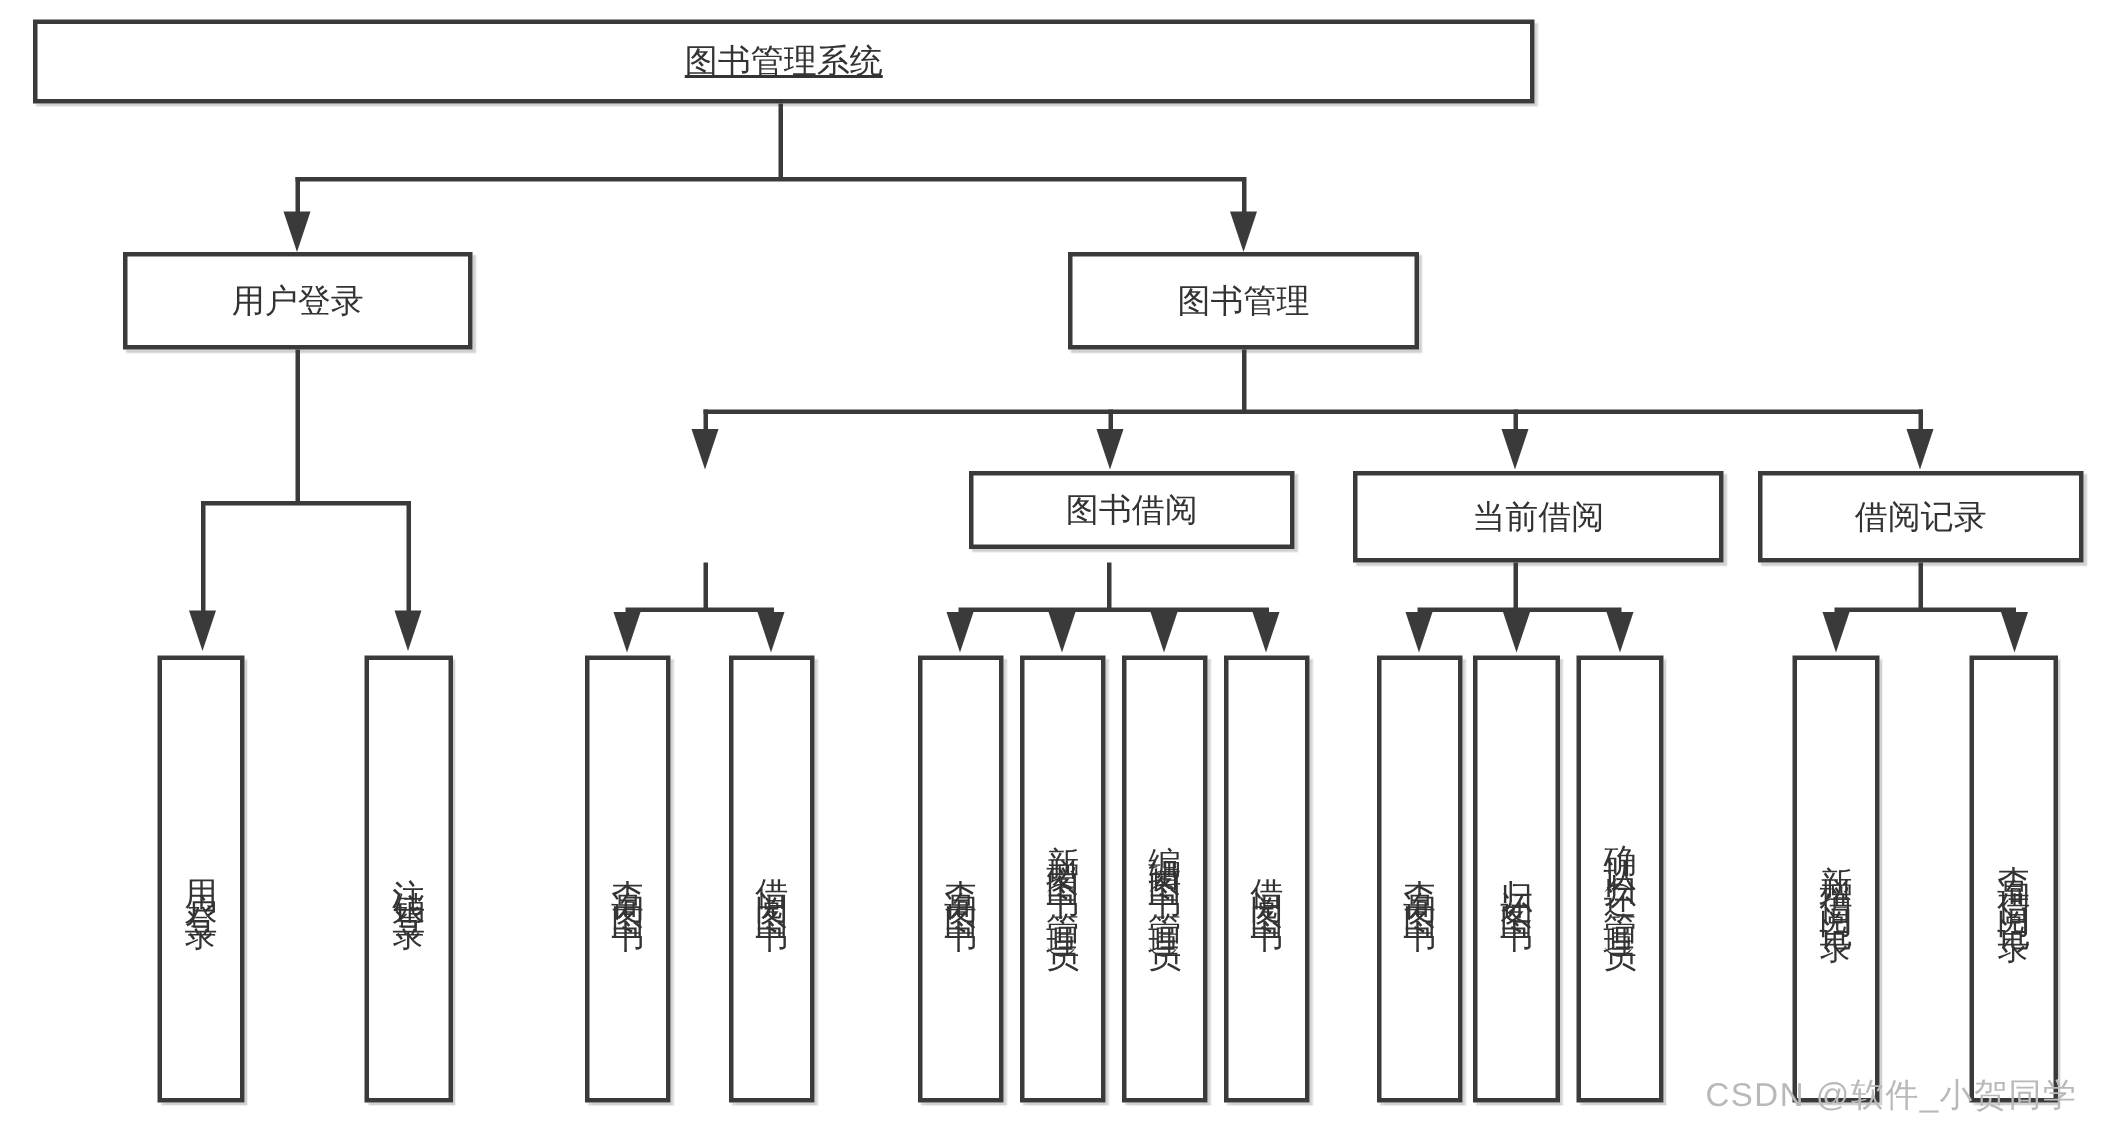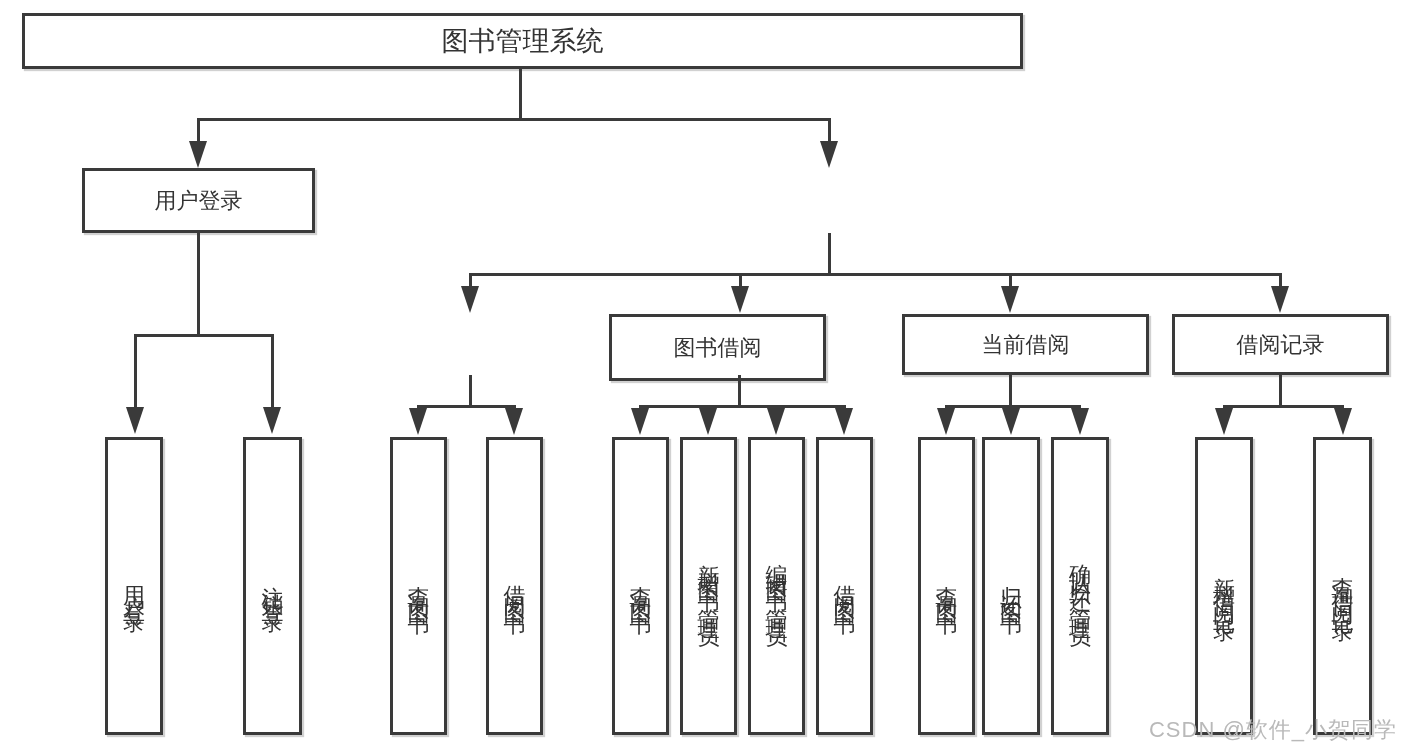--- a/index.html
+++ b/index.html
@@ -6,53 +6,54 @@
   #canvas{
     position:relative;width:1405px;height:747px;background:#ffffff;
     font-family:"Liberation Sans","DejaVu Sans",sans-serif;color:#333;
     overflow:hidden;
   }
   .box{
     position:absolute;box-sizing:border-box;background:#fff;
     border:3px solid #3a3a3a;display:flex;align-items:center;justify-content:center;
     font-size:22px;color:#333;box-shadow:2px 2px 1px rgba(0,0,0,0.18);
   }
-  .root-box{font-size:27px;}
+  .root-box{font-size:22px;text-decoration:underline;}
   .vbox{padding:4px 0;}
   .vlabel{
     writing-mode:vertical-rl;text-orientation:mixed;
     letter-spacing:9px;font-size:22px;color:#333;line-height:1;
     white-space:nowrap;
   }
   .ln{position:absolute;background:#3a3a3a;}
   .arw{
     position:absolute;width:0;height:0;
     border-left:9px solid transparent;border-right:9px solid transparent;
     border-top:27px solid #3a3a3a;
   }
   .watermark{
-    position:absolute;right:8px;bottom:2px;
+    position:absolute;right:20px;bottom:2px;
     font-size:22px;color:#b9b9b9;letter-spacing:1px;text-align:center;
   }
 </style>
 </head>
 <body>
 
 <div id="canvas">
 
   <div class="box root-box" style="left:22px;top:13px;width:1001px;height:56px;">图书管理系统</div>
 
   <div class="ln" style="left:519px;top:69px;width:3px;height:51px;"></div>
   <div class="ln" style="left:197px;top:118px;width:633px;height:3px;"></div>
   <div class="ln" style="left:197px;top:118px;width:3px;height:26px;"></div>
   <div class="arw" style="left:189px;top:141px;"></div>
   <div class="ln" style="left:828px;top:118px;width:3px;height:26px;"></div>
   <div class="arw" style="left:820px;top:141px;"></div>
 
   <div class="box" style="left:82px;top:168px;width:233px;height:65px;">用户登录</div>
+  <div class="box" style="left:712px;top:168px;width:234px;height:65px;">图书管理</div>
 
   <div class="ln" style="left:197px;top:233px;width:3px;height:103px;"></div>
   <div class="ln" style="left:134px;top:334px;width:140px;height:3px;"></div>
   <div class="ln" style="left:134px;top:334px;width:3px;height:76px;"></div>
   <div class="arw" style="left:126px;top:407px;"></div>
   <div class="ln" style="left:271px;top:334px;width:3px;height:76px;"></div>
   <div class="arw" style="left:263px;top:407px;"></div>
 
   <div class="box vbox" style="left:105px;top:437px;width:58px;height:298px;">
     <span class="vlabel">用户登录</span>
@@ -65,21 +66,21 @@
   <div class="ln" style="left:469px;top:273px;width:813px;height:3px;"></div>
   <div class="ln" style="left:469px;top:273px;width:3px;height:14px;"></div>
   <div class="arw" style="left:461px;top:286px;"></div>
   <div class="ln" style="left:739px;top:273px;width:3px;height:14px;"></div>
   <div class="arw" style="left:731px;top:286px;"></div>
   <div class="ln" style="left:1009px;top:273px;width:3px;height:14px;"></div>
   <div class="arw" style="left:1001px;top:286px;"></div>
   <div class="ln" style="left:1279px;top:273px;width:3px;height:14px;"></div>
   <div class="arw" style="left:1271px;top:286px;"></div>
 
-  <div class="box" style="left:609px;top:314px;width:217px;height:67px;">图书借阅</div>
+  <div class="box" style="left:646px;top:314px;width:217px;height:52px;">图书借阅</div>
   <div class="box" style="left:902px;top:314px;width:247px;height:61px;">当前借阅</div>
   <div class="box" style="left:1172px;top:314px;width:217px;height:61px;">借阅记录</div>
 
   <div class="ln" style="left:469px;top:375px;width:3px;height:32px;"></div>
   <div class="ln" style="left:417px;top:405px;width:99px;height:3px;"></div>
   <div class="arw" style="left:409px;top:408px;"></div>
   <div class="arw" style="left:505px;top:408px;"></div>
 
   <div class="ln" style="left:738px;top:375px;width:3px;height:32px;"></div>
   <div class="ln" style="left:639px;top:405px;width:207px;height:3px;"></div>

